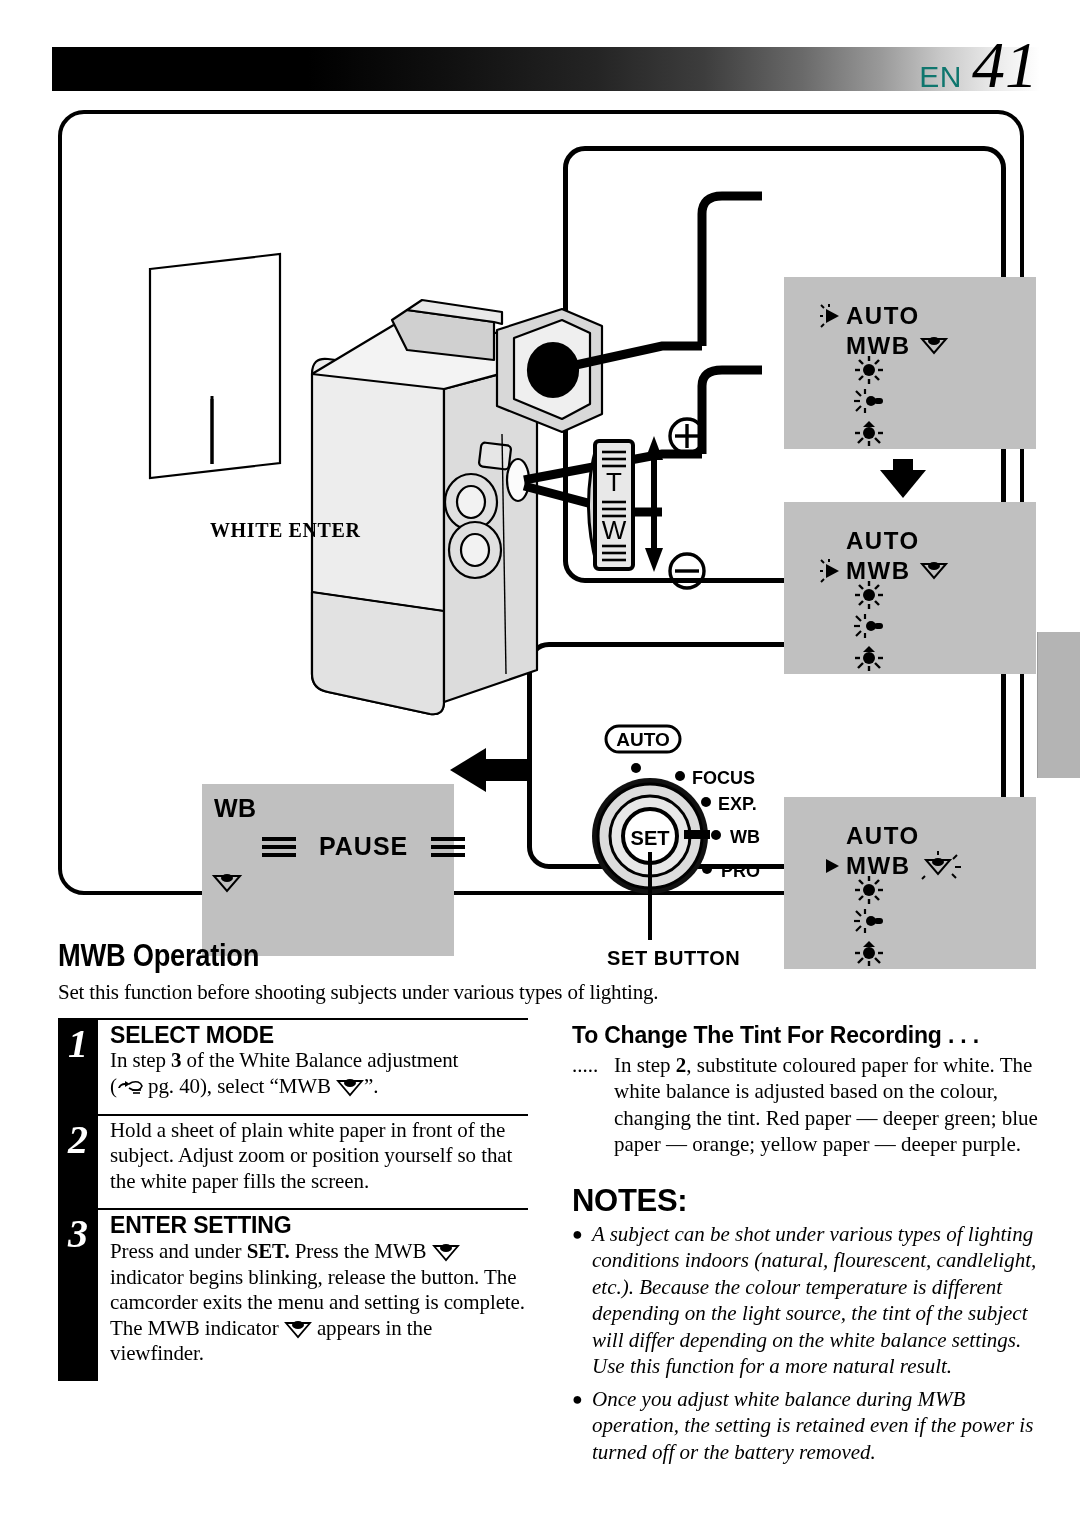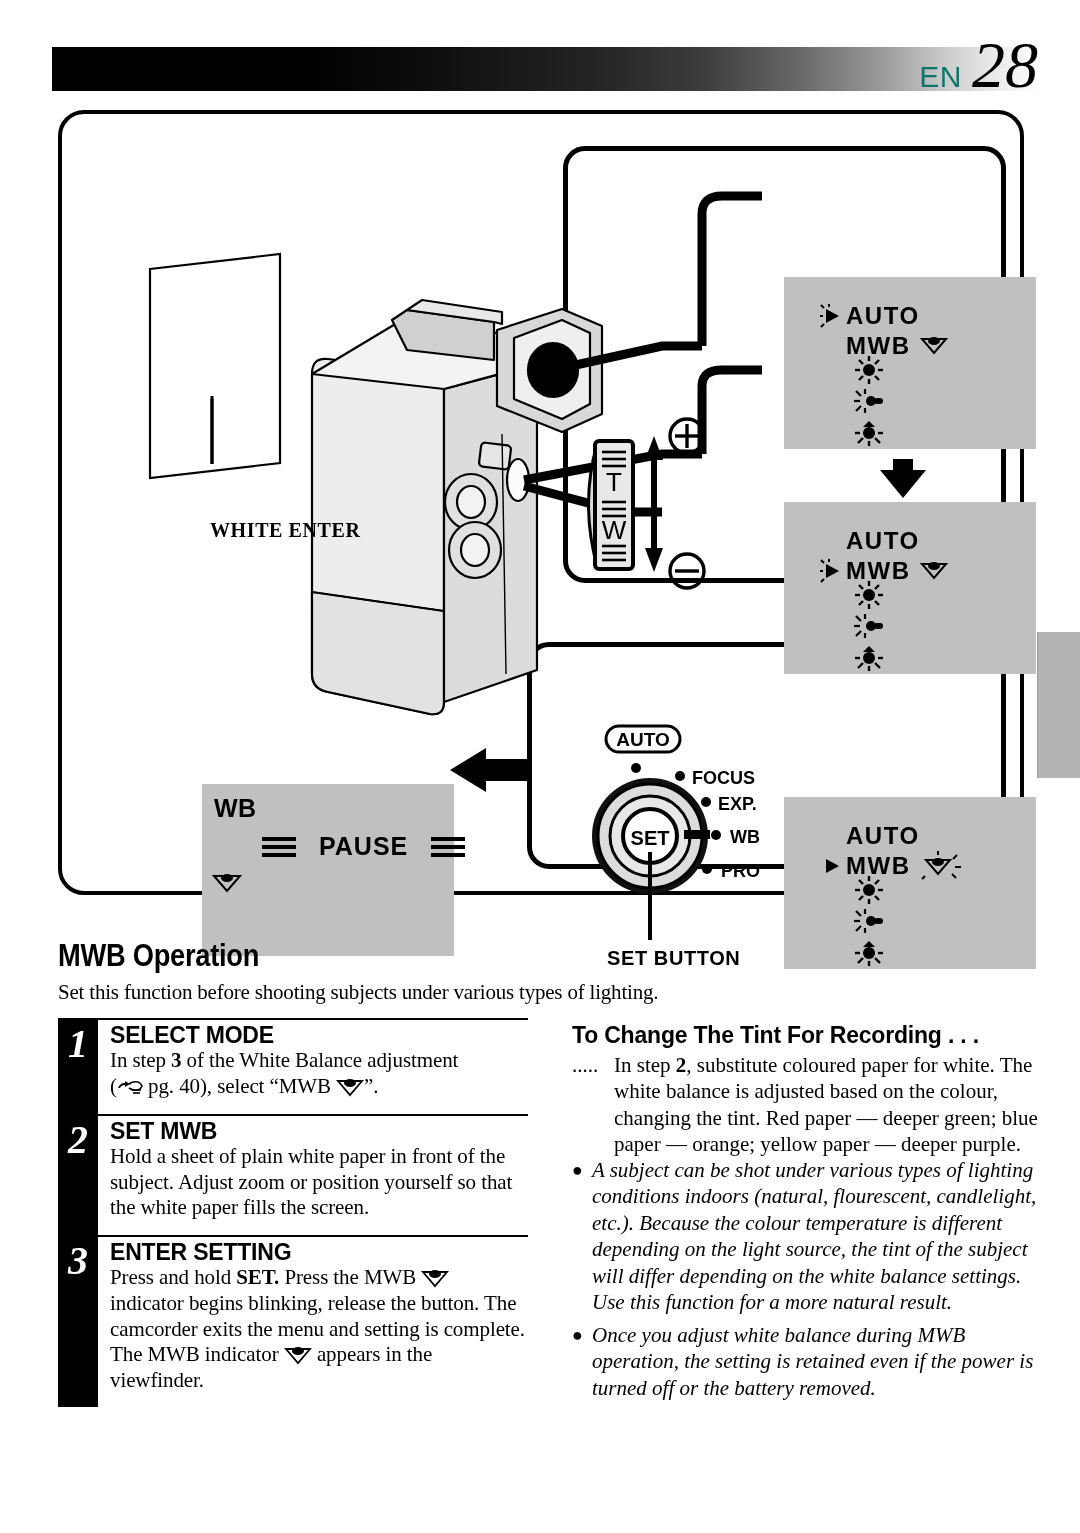--- a/index.html
+++ b/index.html
@@ -332,21 +332,21 @@
     pointer-events: none;
   }
 </style>
 </head>
 <body>
 
 <div class="header">
   <div class="header-bar"></div>
   <div class="header-page">
     <span class="header-en">EN</span>
-    <span class="header-num">28</span>
+    <span class="header-num">41</span>
   </div>
 </div>
 
 <div class="illus-panel">
 
   <div class="box-top"></div>
   <div class="box-bottom"></div>
 
   <svg class="ill-svg" viewBox="0 0 966 785">
 
@@ -748,31 +748,30 @@
             <path d="M2,4 L26,4 L14,18 Z" fill="none" stroke="#000" stroke-width="1.8"></path>
             <ellipse cx="14" cy="6" rx="6" ry="4" fill="#000"></ellipse>
           </svg></span><span>”.</span></span>
       </div>
     </div>
   </div>
 
   <div class="step">
     <div class="step-num">2</div>
     <div class="step-body">
-      <div class="step-head">SET MWB</div>
       <div class="step-text">Hold a sheet of plain white paper in front of the subject. Adjust zoom or position yourself so that the white paper fills the screen.</div>
     </div>
   </div>
 
   <div class="step">
     <div class="step-num">3</div>
     <div class="step-body">
       <div class="step-head">ENTER SETTING</div>
       <div class="step-text">
-        <span>Press and hold </span><b>SET.</b><span> Press the MWB </span><span style="display:inline-block;vertical-align:-4px;">
+        <span>Press and under </span><b>SET.</b><span> Press the MWB </span><span style="display:inline-block;vertical-align:-4px;">
           <svg width="28" height="20" viewBox="0 0 28 20">
             <path d="M2,4 L26,4 L14,18 Z" fill="none" stroke="#000" stroke-width="1.8"></path>
             <ellipse cx="14" cy="6" rx="6" ry="4" fill="#000"></ellipse>
           </svg></span><span> indicator begins blinking, release the button. The camcorder exits the menu and setting is complete.</span><br>
         <span>The MWB indicator </span><span style="display:inline-block;vertical-align:-4px;">
           <svg width="28" height="20" viewBox="0 0 28 20">
             <path d="M2,4 L26,4 L14,18 Z" fill="none" stroke="#000" stroke-width="1.8"></path>
             <ellipse cx="14" cy="6" rx="6" ry="4" fill="#000"></ellipse>
           </svg></span><span> appears in the viewfinder.</span>
       </div>
@@ -780,20 +779,21 @@
   </div>
 </div>
 
 <div class="rcol">
   <div class="rcol-title">To Change The Tint For Recording . . .</div>
   <div class="rcol-para">
     <span class="rcol-dots">.....</span>
     <span><span>In step </span><b>2</b><span>, substitute coloured paper for white. The white balance is adjusted based on the colour, changing the tint. Red paper — deeper green; blue paper — orange; yellow paper — deeper purple.</span></span>
   </div>
 
+  <div class="notes-title">NOTES:</div>
 
   <div class="note">
     <span class="note-bullet">●</span>
     <span>A subject can be shot under various types of lighting conditions indoors (natural, flourescent, candlelight, etc.). Because the colour temperature is different depending on the light source, the tint of the subject will differ depending on the white balance settings. Use this function for a more natural result.</span>
   </div>
   <div class="note">
     <span class="note-bullet">●</span>
     <span>Once you adjust white balance during MWB operation, the setting is retained even if the power is turned off or the battery removed.</span>
   </div>
 </div>

